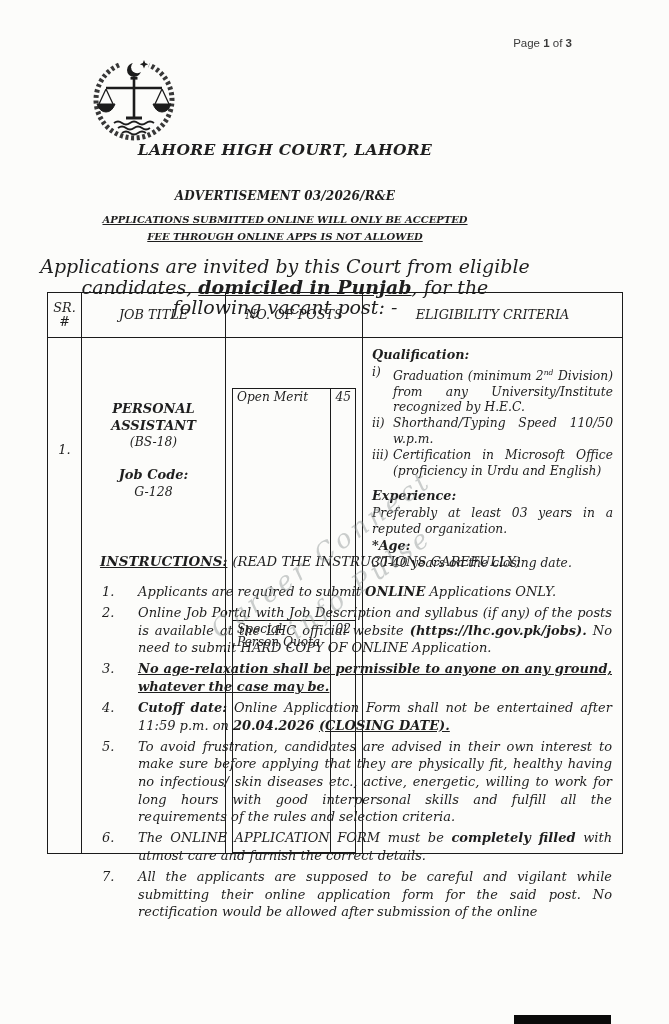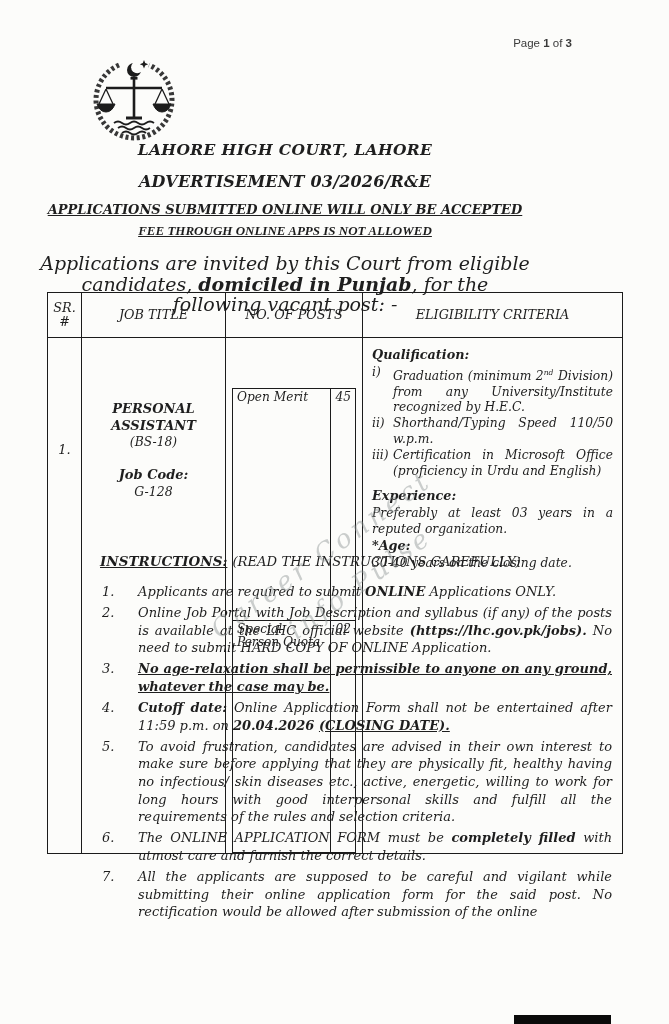--- a/index.html
+++ b/index.html
@@ -10,23 +10,23 @@
   sup { font-size:0.62em; }
 
   .sheet { position:absolute; inset:0; }
 
   .page-label { position:absolute; top:37px; right:97px; font-family:"Liberation Sans",sans-serif; font-size:11.5px; color:#3a3a3a; }
 
   .emblem { position:absolute; left:88px; top:56px; }
 
   .head { position:absolute; top:140px; left:0; width:570px; text-align:center; font-style:italic; }
   .court  { font-size:15.5px; font-weight:700; letter-spacing:0.4px; }
-  .adv    { font-size:16px; font-weight:700; margin-top:13px; letter-spacing:0.2px; }
-  .notice { font-size:13px; font-weight:700; text-decoration:underline; margin-top:11px; }
-  .notice + .notice { margin-top:6px;font-family:Liberation Serif, serif; }
+  .adv    { font-size:12px; font-weight:700; margin-top:30px; letter-spacing:0.2px; }
+  .notice { font-size:10px; font-weight:700; text-decoration:underline; margin-top:11px; }
+  .notice + .notice { margin-top:6px; }
   .intro  { margin:14px auto 0; width:500px; font-size:19px; line-height:20.5px; text-align:center; }
 
   .main-table { position:absolute; top:292px; left:47px; width:575px; border-collapse:collapse; table-layout:fixed; font-style:italic; }
   .main-table th, .main-table td { border:1.5px solid #1b1b1b; }
   .main-table th { font-size:12.8px; font-weight:400; line-height:14px; padding:8px 1px; vertical-align:middle; }
   .c-sr{width:34px;} .c-job{width:144px;} .c-posts{width:137px;} .c-elig{width:260px;}
   .body-row td { height:232px; vertical-align:top; }
 
   .td-sr { text-align:center; font-size:13px; }
   .td-sr .sr-no { margin-top:104px; }

